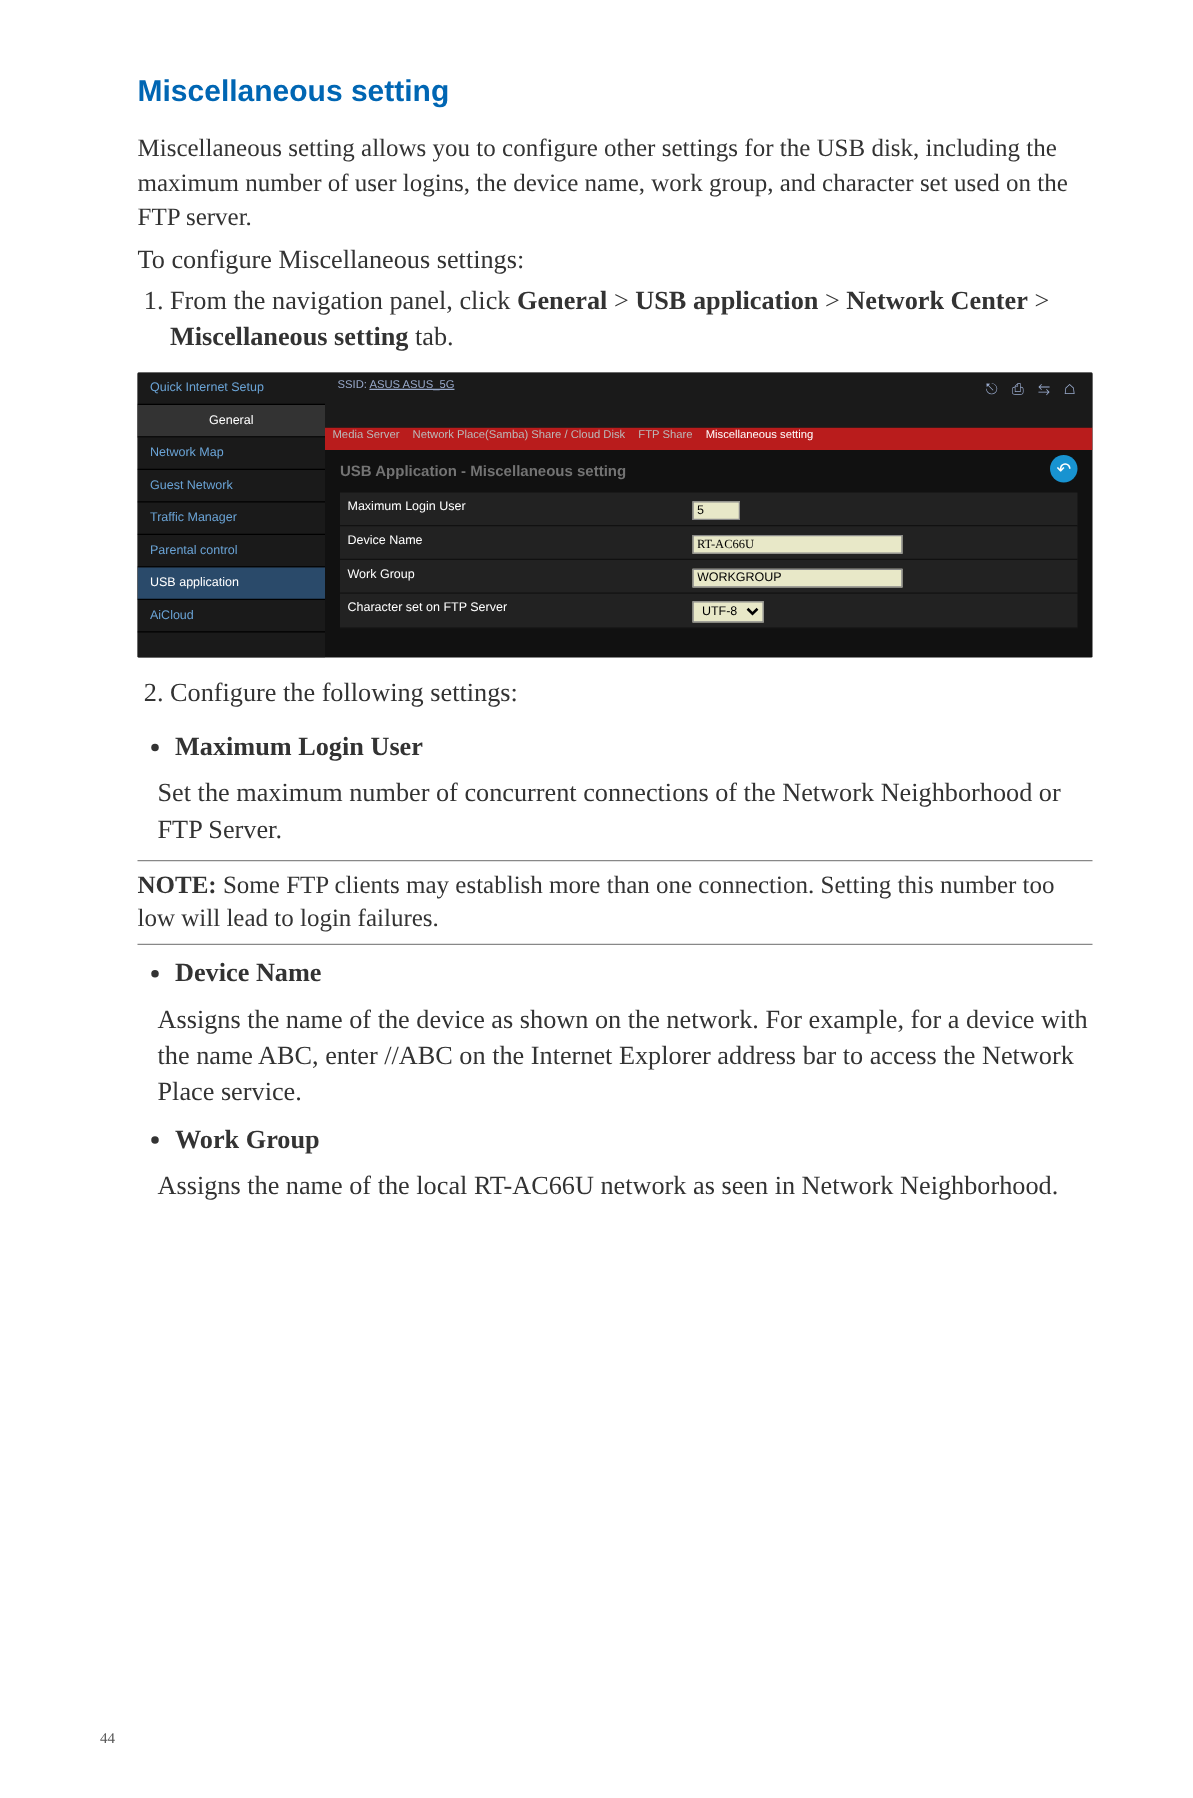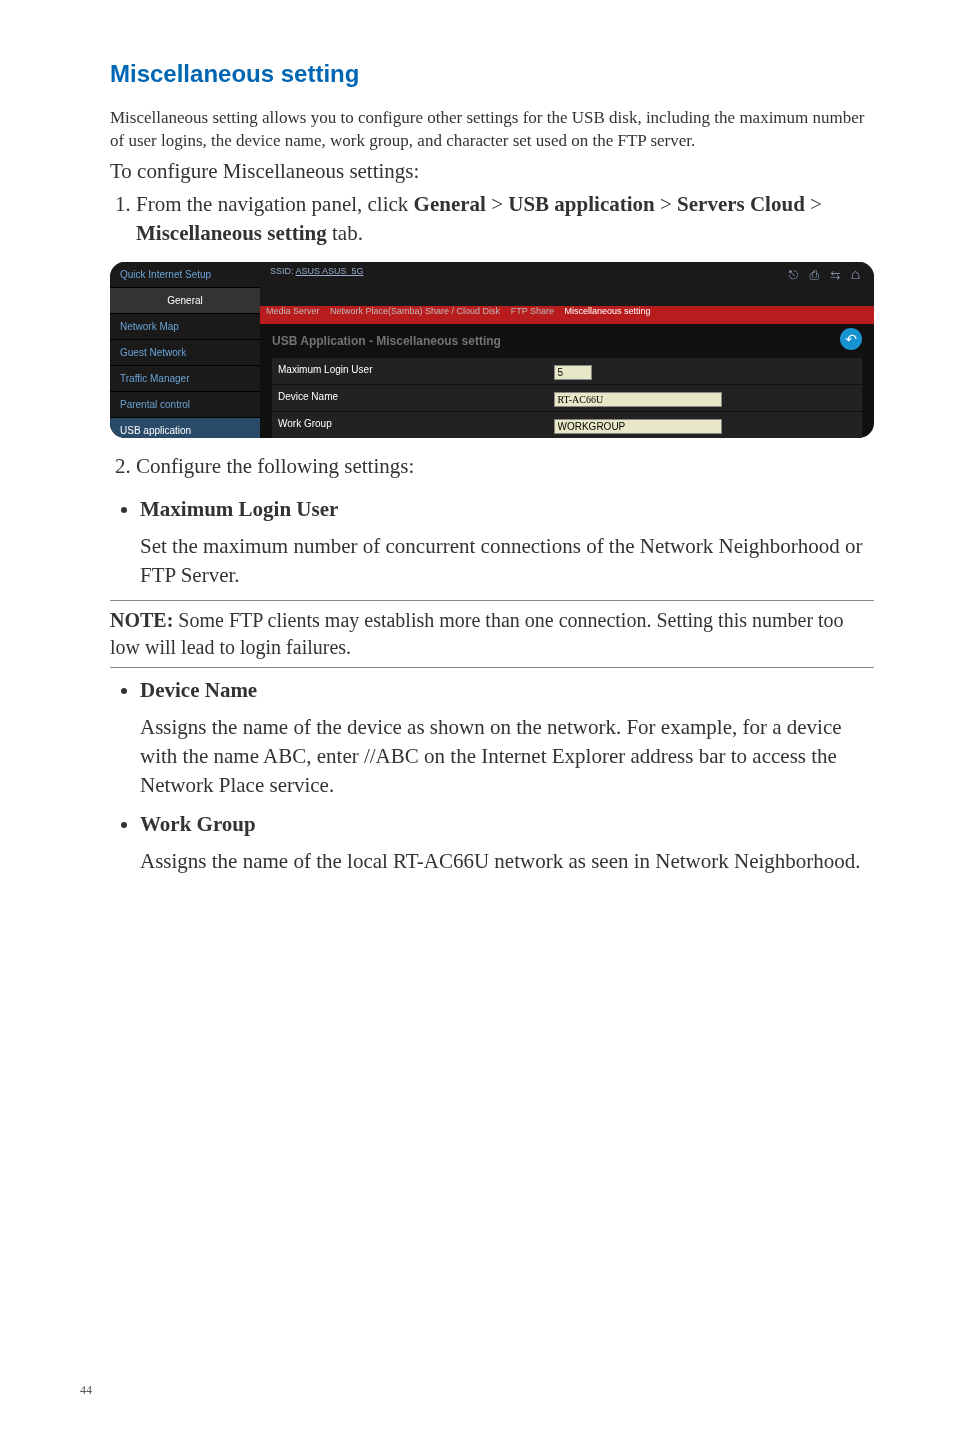--- a/index.html
+++ b/index.html
@@ -1,22 +1,22 @@
 <!DOCTYPE html>
 <html><head>
 <meta charset="utf-8">
 <style>
 body{margin:0;background:#fff;font-family:Georgia,'Times New Roman',serif;color:#333}
 .page{width:954px;height:1438px;box-sizing:border-box;padding:60px 80px 40px 110px;position:relative}
 .hd{color:#0066b3;font-size:24px;font-weight:bold;margin:0 0 18px;font-family:Arial,sans-serif}
-.body-text{font-size:17px;line-height:1.38;margin:0 0 4px}
+.body-text{font-size:20px;line-height:1.38;margin:0 0 4px}
 .sub-head{font-size:21px;font-weight:normal;margin:6px 0 4px}
 ol{padding-left:26px;margin:6px 0 14px}
 ol li{font-size:21px;line-height:1.38}
-.shot{width:100%;height:176px;background:#111;border-radius:15px;margin:6px 0 14px;position:relative;font-family:Arial,sans-serif;overflow:hidden}
+.shot{width:100%;height:228px;background:#111;border-radius:1px;margin:6px 0 14px;position:relative;font-family:Arial,sans-serif;overflow:hidden}
 .sb{width:150px;height:100%;background:#1a1a1a;float:left}
 .sbi{color:#6aa3d5;font-size:10px;padding:7px 10px;border-bottom:1px solid #000}
 .sbi.sel{background:#2a4a6a;color:#fff}
 .sbi.gen{background:#333;color:#fff;text-align:center}
 .main{margin-left:150px;height:100%}
 .topbar{height:36px;background:#1a1a1a;color:#9ac;font-size:9px;padding:4px 10px;position:relative}
 .topbar .ops a{color:#9ac;text-decoration:underline}
 .tabs{height:18px;background:#b91c1c;font-size:9px;color:#bbb;padding:0 6px}
 .tabs span{margin-right:8px}
 .tabs span.act{color:#fff}
@@ -24,34 +24,34 @@
 .panel-sub{color:#bbb;font-size:9px;padding:0 12px 6px}
 .tbl{margin:0 12px}
 .row{display:flex;background:#222;border-bottom:1px solid #111}
 .row .lb{width:45%;color:#fff;font-size:10px;padding:6px}
 .row .vl{flex:1;padding:4px}
 .row input,.row select{background:#e8e8c8;border:1px solid #888;font-size:10px;padding:1px 3px;color:#000}
 .circ{position:absolute;right:12px;top:66px;width:22px;height:22px;border-radius:50%;background:#1893d1;color:#fff;text-align:center;line-height:22px;font-size:14px}
 .toprt{position:absolute;right:10px;top:6px;color:#9ac;font-size:12px;letter-spacing:4px}
 ul{padding-left:30px;margin:8px 0}
 ul li{font-size:21px;line-height:1.38;margin-bottom:2px}
-.li-body{font-size:21px;line-height:1.38;margin:4px 0 10px 30px}
+.li-body{font-size:21px;line-height:1.38;margin:4px 0 10px 16px}
 .note-box{border-top:1px solid #888;border-bottom:1px solid #888;padding:6px 0;margin:6px 0 8px;font-size:20px;line-height:1.35}
 .pg{position:absolute;bottom:40px;left:80px;font-size:12px;color:#555}
 </style>
 </head>
 <body>
 
 <div class="page">
   <h2 class="hd">Miscellaneous setting</h2>
   <p class="body-text">Miscellaneous setting allows you to configure other settings for the USB disk, including the maximum number of user logins, the device name, work group, and character set used on the FTP server.</p>
   <p class="sub-head">To configure Miscellaneous settings:</p>
   <ol>
     <li>
-      <span>From the navigation panel, click </span><b>General</b><span> &gt; </span><b>USB application</b><span> &gt; </span><b>Servers Cloud</b><span> &gt; </span><b>Miscellaneous setting</b><span> tab.</span>
+      <span>From the navigation panel, click </span><b>General</b><span> &gt; </span><b>USB application</b><span> &gt; </span><b>Network Center</b><span> &gt; </span><b>Miscellaneous setting</b><span> tab.</span>
     </li>
   </ol>
 
   <div class="shot">
     <div class="sb">
       <div class="sbi">Quick Internet Setup</div>
       <div class="sbi gen">General</div>
       <div class="sbi">Network Map</div>
       <div class="sbi">Guest Network</div>
       <div class="sbi">Traffic Manager</div>

